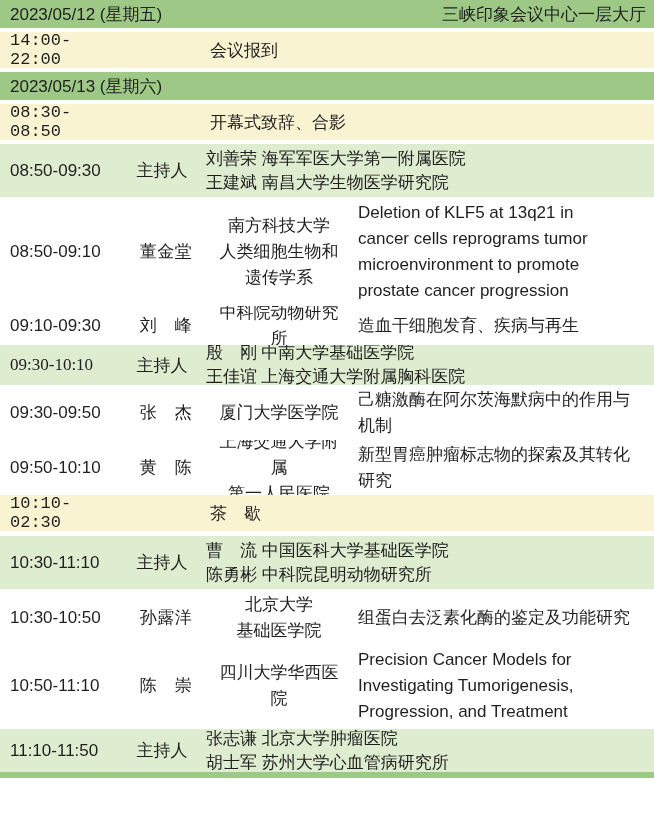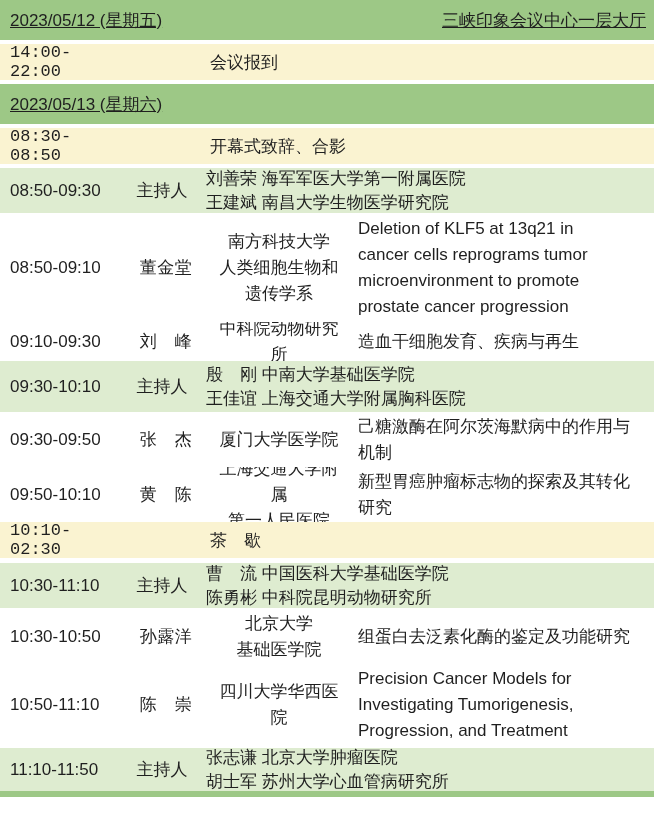--- a/index.html
+++ b/index.html
@@ -15,22 +15,22 @@
   .mb4{margin-bottom:4px;}
   .mb5{margin-bottom:5px;}
   .header-row{justify-content:space-between;padding:0 8px 0 10px;}
   .col-time{flex:0 0 118px;padding-left:10px;box-sizing:border-box;}
   .col-speaker{flex:0 0 96px;text-align:center;letter-spacing:.5px;}
   .col-aff{flex:0 0 130px;text-align:center;line-height:26px;}
   .col-title{flex:1;padding-left:14px;padding-right:6px;line-height:26px;}
   .col-role{flex:0 0 88px;text-align:center;}
   .col-names{flex:1;line-height:24px;}
   .event-label{margin-left:92px;}
-  .h40{height:40px;text-decoration:underline;}.h36{height:36px;font-family:Liberation Mono, monospace;}.h53{height:45px;}.h109{height:109px;}
-  .h39{height:39px;}.h52{height:51px;}.h55{height:55px;}.h57{height:57px;}
+  .h40{height:28px;}.h36{height:36px;font-family:Liberation Mono, monospace;}.h53{height:53px;}.h109{height:109px;}
+  .h39{height:39px;}.h52{height:40px;font-family:Liberation Serif, serif;}.h55{height:55px;}.h57{height:57px;}
   .h79{height:79px;}.h43{height:43px;}
   .bottom-strip{height:6px;background:var(--header-green,#9dc886);}
 </style>
 </head>
 <body>
 
 <div>
 
   <div class="row header-row bg-green h40 mb4">
     <span>2023/05/12 (星期五)</span>

